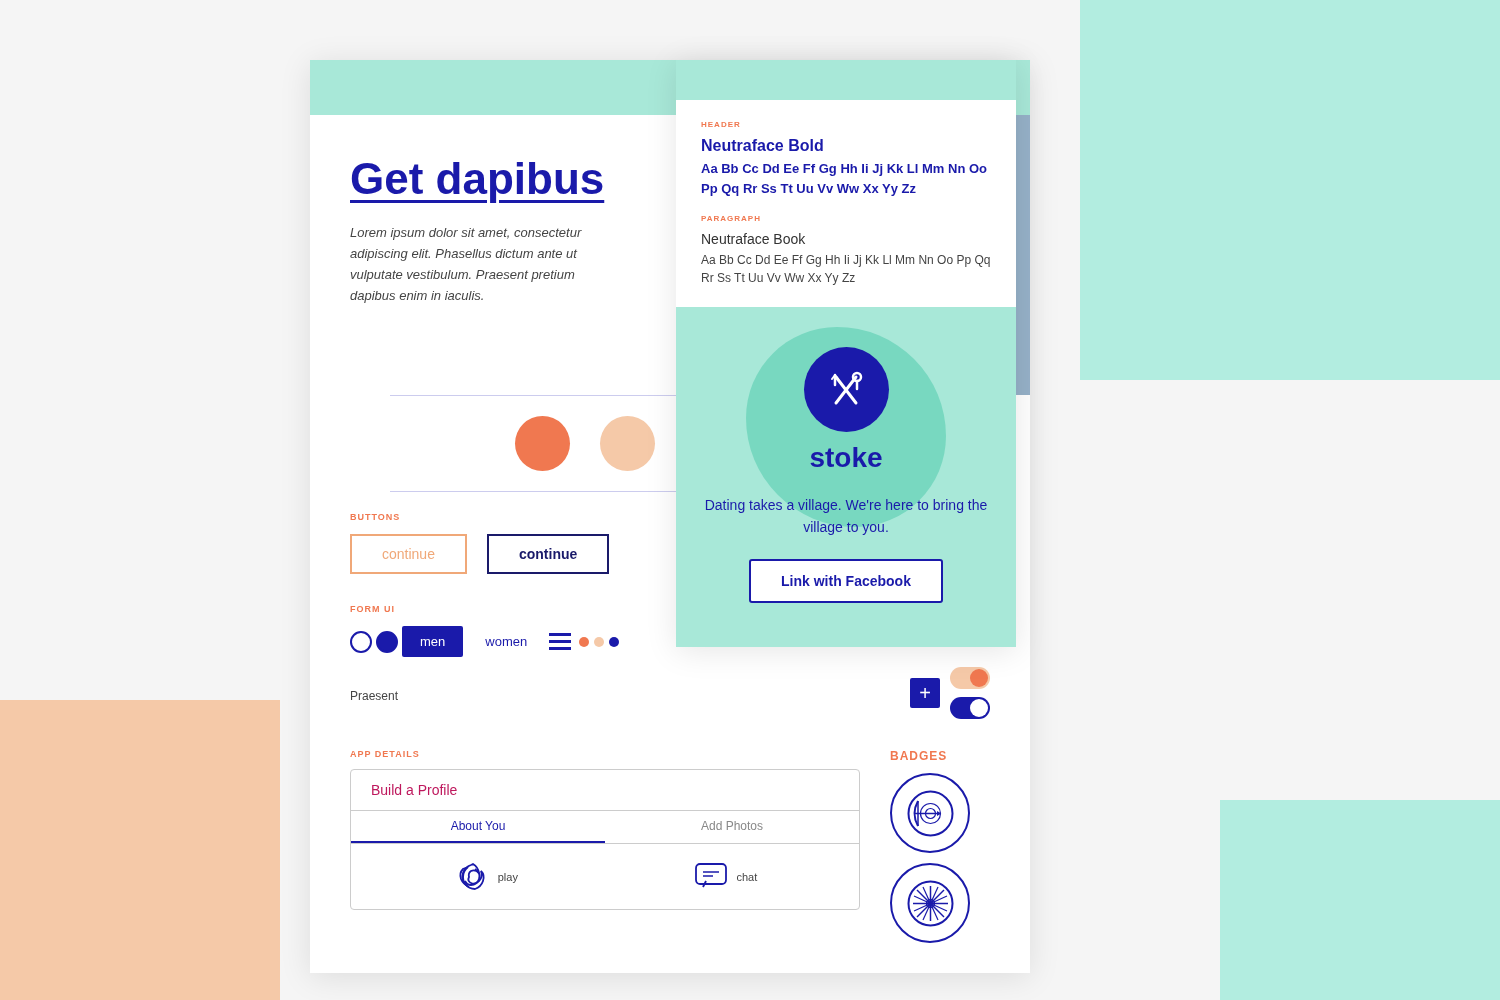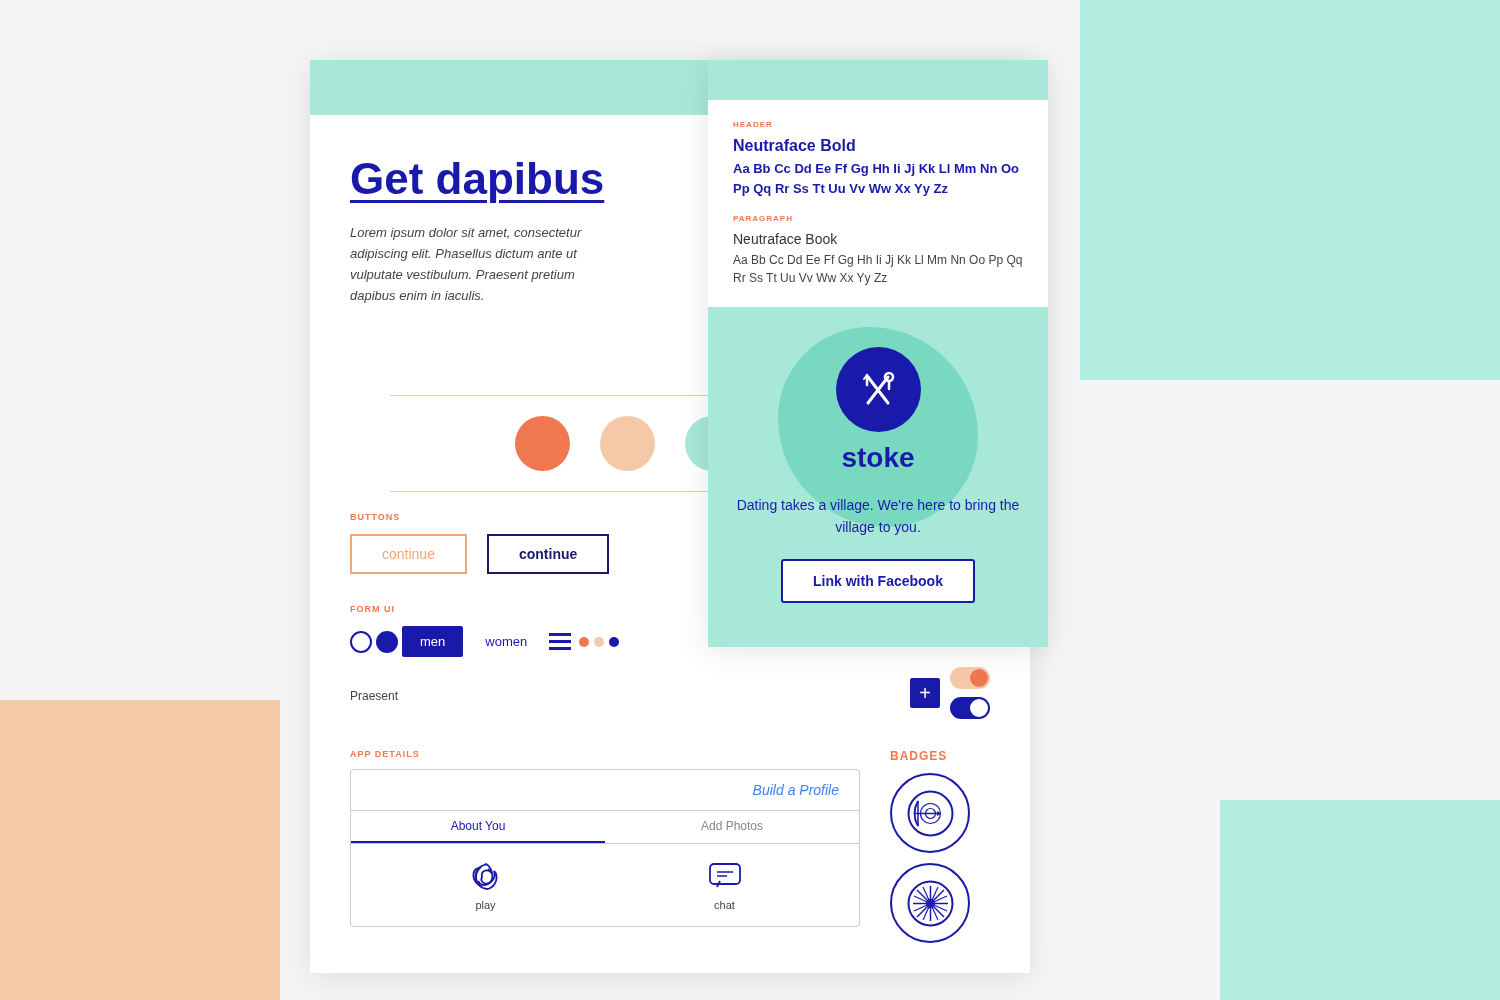--- a/index.html
+++ b/index.html
@@ -49,21 +49,21 @@
       width: 720px;
       background: #ffffff;
       z-index: 2;
       box-shadow: 0 4px 30px rgba(0,0,0,0.1);
     }
 
     
     .right-panel {
       position: absolute;
       top: 60px;
-      left: 708px;
+      left: 676px;
       width: 340px;
       background: #ffffff;
       z-index: 3;
       box-shadow: 0 4px 30px rgba(0,0,0,0.1);
       padding: 0;
     }
 
     
     .hero-section {
       display: flex;
@@ -328,25 +328,24 @@
       margin-bottom: 10px;
       font-weight: bold;
     }
     .app-card {
       border: 1.5px solid #cccccc;
       border-radius: 4px;
       overflow: hidden;
     }
     .app-card-header {
       padding: 12px 20px;
-      text-align: right;
+      text-align: left;
       font-size: 14px;
-      color: #3b82f6;
+      color: #be185d;
       border-bottom: 1.5px solid #cccccc;
-      font-style: italic;
     }
     .app-card-tabs {
       display: flex;
       border-bottom: 1.5px solid #cccccc;
     }
     .tab-active {
       flex: 1;
       padding: 8px;
       text-align: center;
       font-size: 12px;
@@ -362,21 +361,21 @@
       color: #888;
       cursor: pointer;
     }
     .app-card-icons {
       display: flex;
       justify-content: space-around;
       padding: 15px;
     }
     .icon-item {
       display: flex;
-      flex-direction: column;
+      flex-direction: row;
       align-items: center;
       gap: 5px;
     }
     .icon-item span {
       font-size: 11px;
       color: #444;
     }
 
     
     .badges-section {

